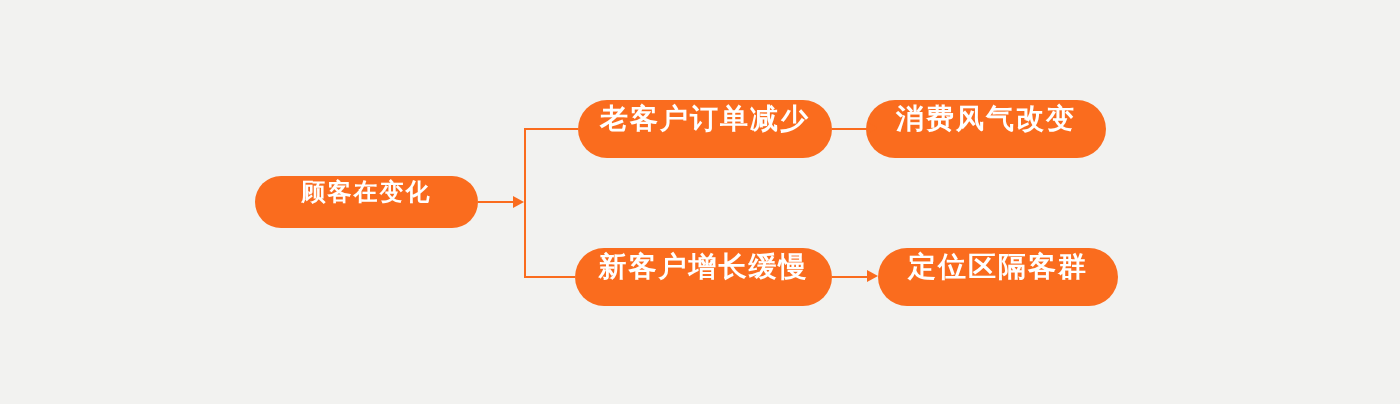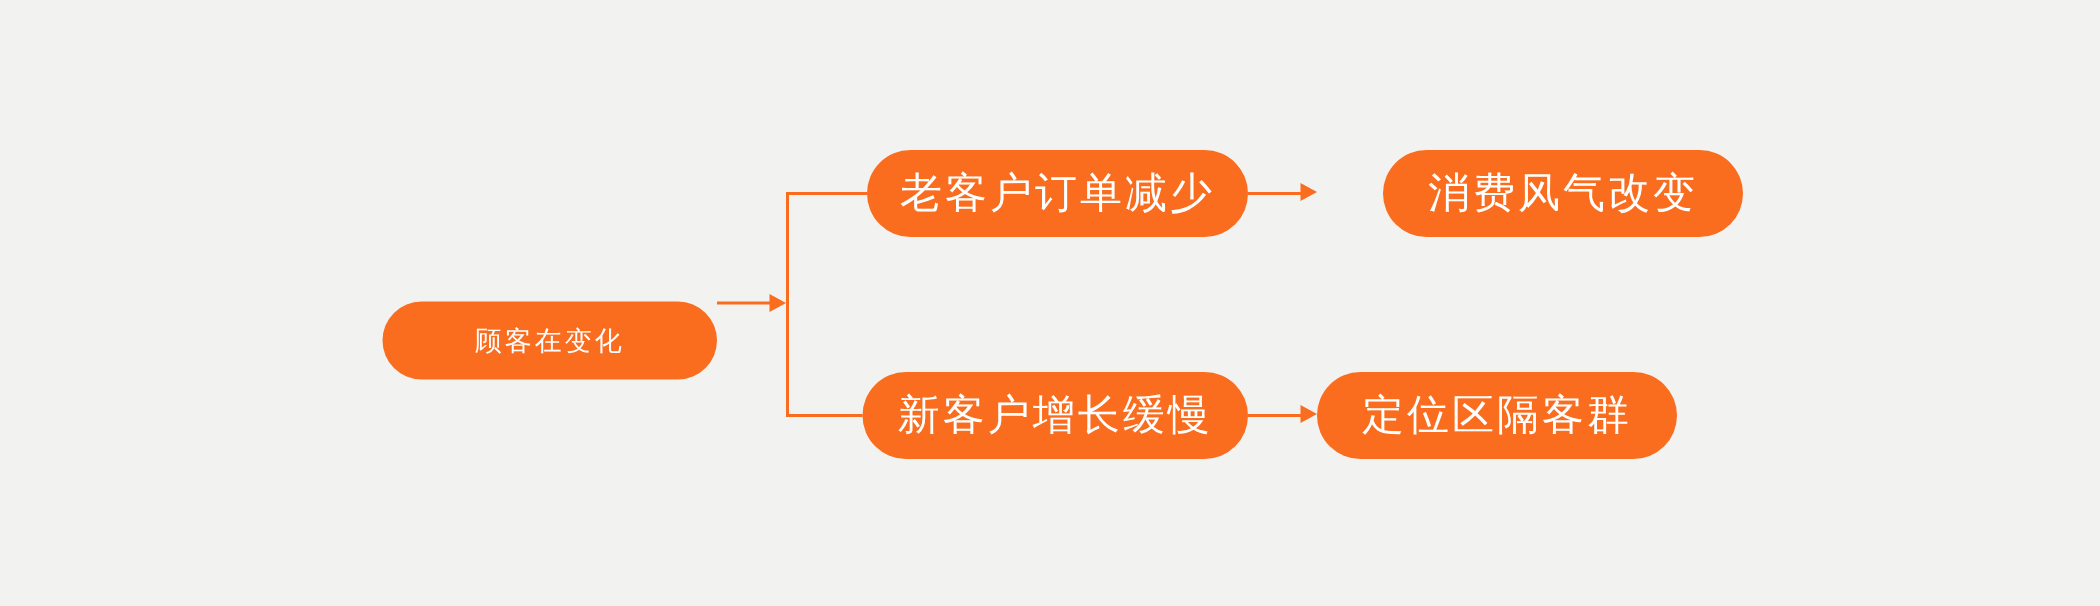--- a/index.html
+++ b/index.html
@@ -16,35 +16,35 @@
     position: relative;
     width: 1400px; height: 404px;
     background: var(--bg);
     overflow: hidden;
   }
   .node {
     position: absolute;
     background: var(--accent);
     color: var(--node-text);
     display: flex;
-    align-items: center;
+    align-items: flex-start;
     justify-content: center;
-    font-weight: 400;
+    font-weight: 700;
     letter-spacing: 2px;
     white-space: nowrap;
   }
   .node-root {
     left: 255px; top: 176px; width: 223px; height: 52px;
-    border-radius: 26px; font-size: 18px; margin-top: 25px;
+    border-radius: 26px; font-size: 24px;
   }
   .node-mid, .node-end {
     height: 58px; border-radius: 29px; font-size: 28px;
   }
   .node-cause-top   { left: 578px; top: 100px; width: 254px; }
-  .node-effect-top  { left: 922px; top: 100px; width: 240px; }
+  .node-effect-top  { left: 866px; top: 100px; width: 240px; }
   .node-cause-bot   { left: 575px; top: 248px; width: 257px; }
   .node-effect-bot  { left: 878px; top: 248px; width: 240px; }
 
   .hline, .vline {
     position: absolute;
     background: var(--accent);
   }
   .hline { height: 2px; }
   .vline { width: 2px; }
 

